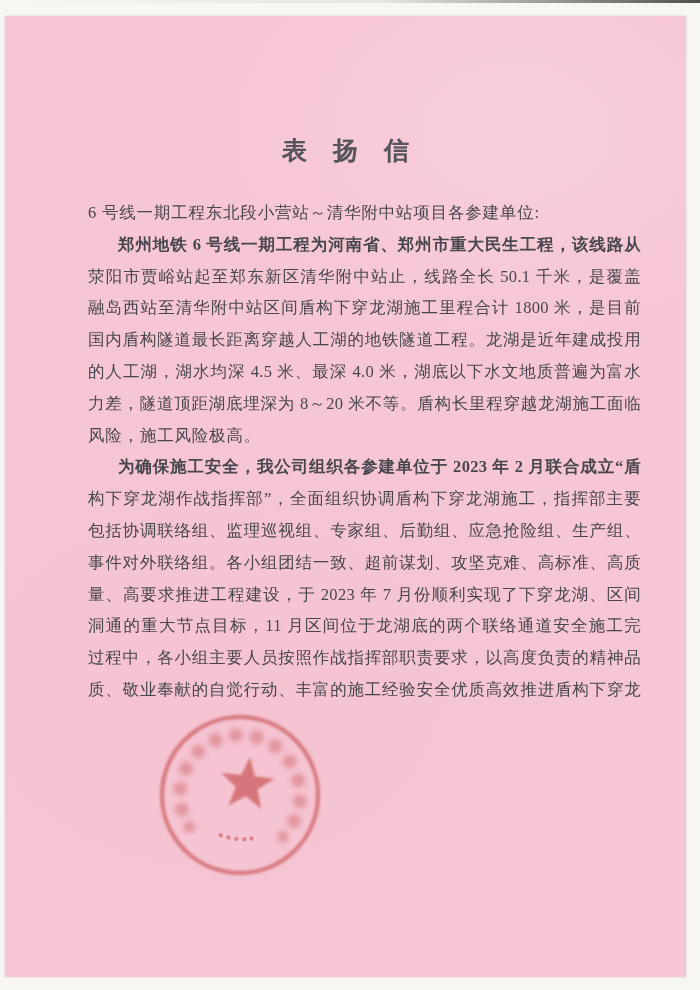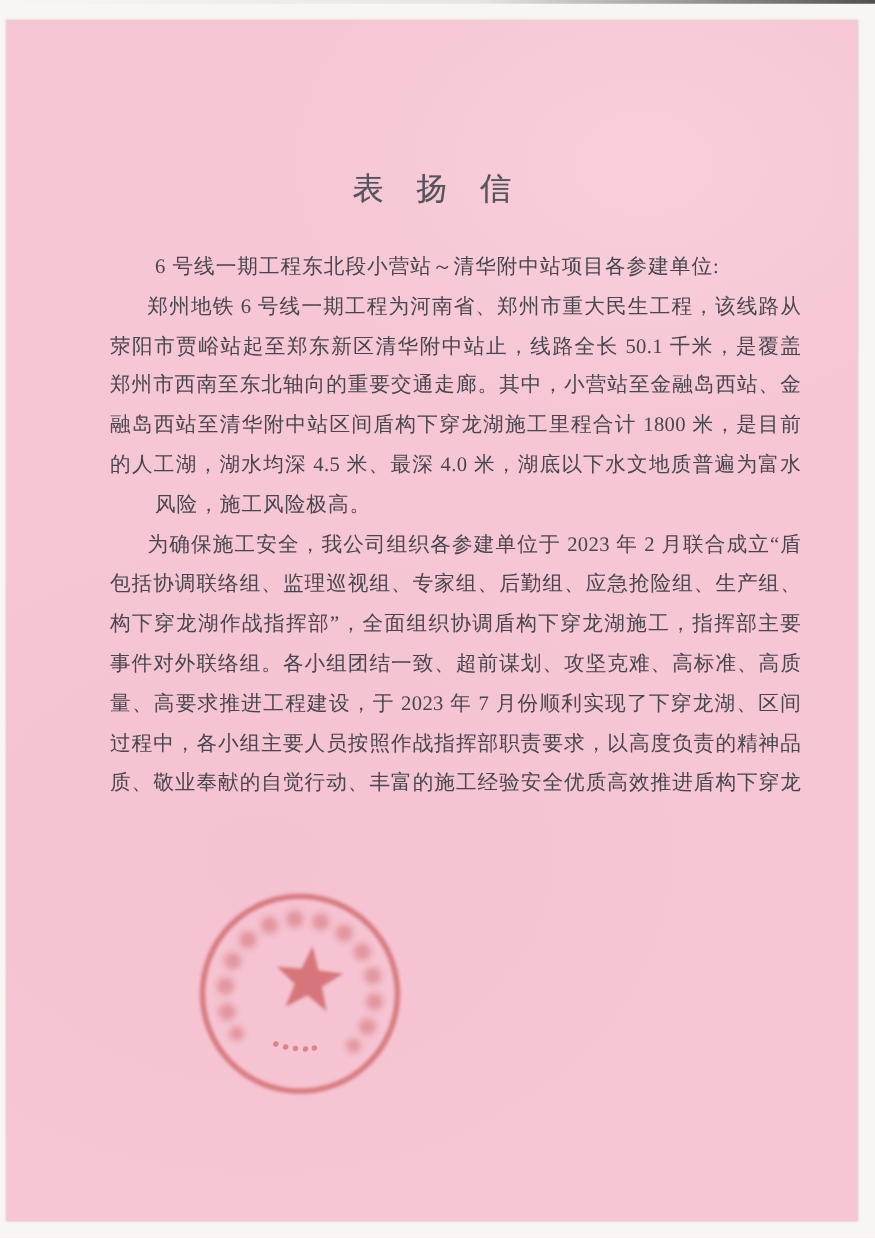--- a/index.html
+++ b/index.html
@@ -40,21 +40,21 @@
     box-shadow: 0 0 2px rgba(160,120,130,0.35);
   }
   .title {
     position: absolute;
     top: 118px;
     left: 0;
     width: 100%;
     margin: 0;
     text-align: center;
     font-size: 25px;
-    font-weight: 400;
+    font-weight: 700;
     color: #55545c;
     letter-spacing: 26px;
     text-indent: 26px;
     text-shadow: 0 0 0.6px rgba(85,84,92,0.55);
   }
   .body-text {
     position: absolute;
     left: 83px;
     top: 181px;
     width: 553px;
@@ -67,24 +67,24 @@
     text-align: justify;
     text-align-last: justify;
     white-space: nowrap;
     letter-spacing: 0.3px;
   }
   .line.salutation,
   .line.short {
     text-align: left;
     text-align-last: left;
     letter-spacing: 0.8px;
-    margin-left: 36px;
   }
   .line.indent {
     text-indent: 30px;
+    font-weight: bold;
   }
   .seal {
     position: absolute;
     left: 150px;
     top: 694px;
     width: 170px;
     height: 170px;
     mix-blend-mode: multiply;
     transform: rotate(6deg);
     opacity: 0.92;
@@ -97,29 +97,31 @@
   <div class="top-edge"></div>
 
   <div class="paper">
 
     <h1 class="title">表扬信</h1>
 
     <div class="body-text">
       <div class="line salutation">6 号线一期工程东北段小营站～清华附中站项目各参建单位:</div>
       <div class="line indent">郑州地铁 6 号线一期工程为河南省、郑州市重大民生工程，该线路从</div>
       <div class="line">荥阳市贾峪站起至郑东新区清华附中站止，线路全长 50.1 千米，是覆盖</div>
-      <div class="line">郑州市西南至东北轴向的重要交通走廊。其中，小营站至金融岛西站、金</div>
       <div class="line">融岛西站至清华附中站区间盾构下穿龙湖施工里程合计 1800 米，是目前</div>
+      <div class="line">国内盾构隧道最长距离穿越人工湖的地铁隧道工程。龙湖是近年建成投用</div>
       <div class="line">的人工湖，湖水均深 4.5 米、最深 4.0 米，湖底以下水文地质普遍为富水</div>
+      <div class="line">力差，隧道顶距湖底埋深为 8～20 米不等。盾构长里程穿越龙湖施工面临</div>
       <div class="line short">风险，施工风险极高。</div>
       <div class="line indent">为确保施工安全，我公司组织各参建单位于 2023 年 2 月联合成立“盾</div>
+      <div class="line">构下穿龙湖作战指挥部”，全面组织协调盾构下穿龙湖施工，指挥部主要</div>
       <div class="line">包括协调联络组、监理巡视组、专家组、后勤组、应急抢险组、生产组、</div>
-      <div class="line">构下穿龙湖作战指挥部”，全面组织协调盾构下穿龙湖施工，指挥部主要</div>
       <div class="line">事件对外联络组。各小组团结一致、超前谋划、攻坚克难、高标准、高质</div>
       <div class="line">量、高要求推进工程建设，于 2023 年 7 月份顺利实现了下穿龙湖、区间</div>
+      <div class="line">洞通的重大节点目标，11 月区间位于龙湖底的两个联络通道安全施工完</div>
       <div class="line">过程中，各小组主要人员按照作战指挥部职责要求，以高度负责的精神品</div>
       <div class="line">质、敬业奉献的自觉行动、丰富的施工经验安全优质高效推进盾构下穿龙</div>
     </div>
 
     <svg class="seal" viewBox="0 0 170 170" xmlns="http://www.w3.org/2000/svg">
       <defs>
         <filter id="blur1">
             <feGaussianBlur stdDeviation="1.1"></feGaussianBlur>
           </filter>
         <filter id="blur2">

